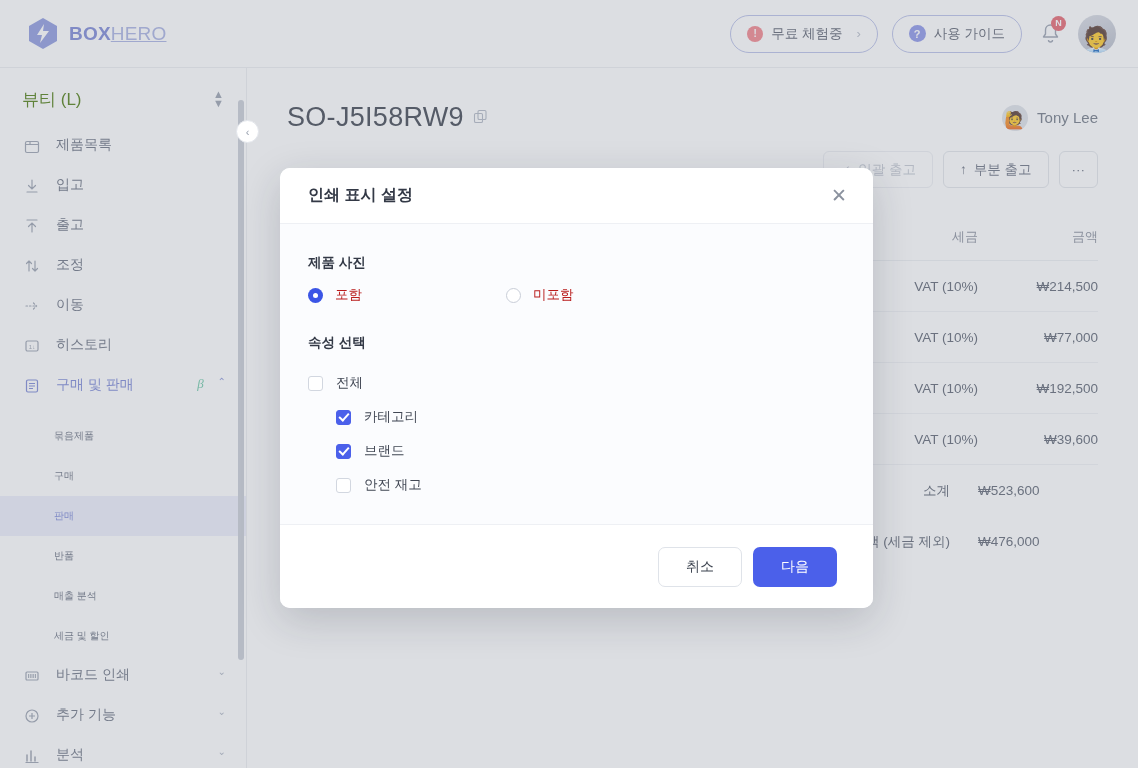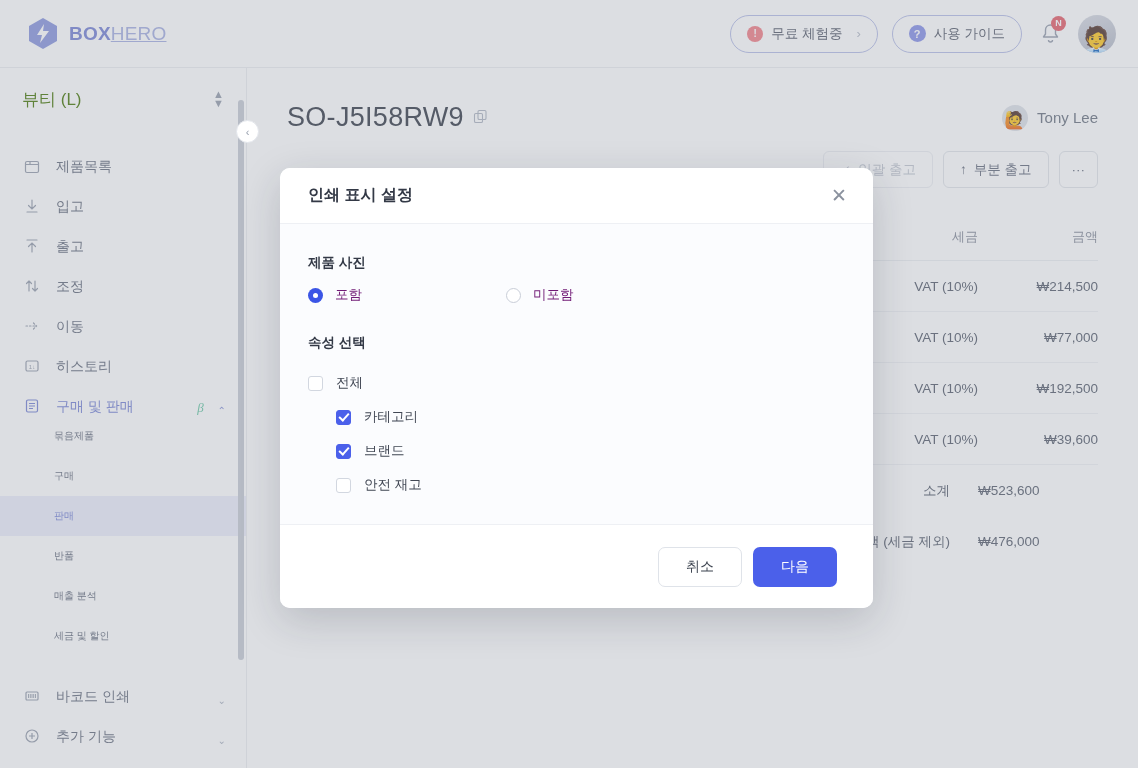--- a/index.html
+++ b/index.html
@@ -75,21 +75,21 @@
   }
   .ws-select {
     height: 62px; display: flex; align-items: center; justify-content: space-between;
     padding: 0 22px 0 22px;
   }
   .ws-name { font-size: 17px; color: #4d7c0f; font-weight: 500; }
   .ws-arrows { color: #9aa1af; font-size: 11px; line-height: .85; text-align:center;}
 
   .nav { padding-top: 6px; }
   .nav-item {
-    display: flex; align-items: flex-end; height: 40px;
+    display: flex; align-items: flex-start; height: 40px;
     padding: 0 20px 0 22px; gap: 14px;
     font-size: 14px; color: #6a7181; cursor: pointer; position: relative;
   }
   .nav-item .ico { width: 20px; height: 20px; flex: 0 0 20px; display:flex; align-items:center; justify-content:center; color:#9aa1af;}
   .nav-item .lbl { flex: 1; }
   .nav-item.parent-open { color: #7b87d6; }
   .nav-item.parent-open .ico { color: #7b87d6; }
   .beta { color: #6fc9a8; font-style: italic; font-size: 13px; margin-left: 2px; font-family: "Liberation Serif", serif;}
   .caret { color: #aeb5c3; font-size: 10px; }
   .caret.up { color: #8e98d9; }
@@ -172,21 +172,21 @@
     height: 56px; background: #ffffff;
     display: flex; align-items: center; justify-content: space-between;
     padding: 0 26px 0 28px; border-bottom: 1px solid #eef0f4;
   }
   .modal-title { font-size: 16px; font-weight: 700; color: #333946; }
   .modal-close { font-size: 19px; color: #8a919e; line-height: 1; cursor: pointer; font-weight: 300;}
   .modal-body { flex: 1; padding: 30px 28px 10px 28px; background: #fbfcfe; }
 
   .sec-label { font-size: 13.5px; font-weight: 700; color: #333946; margin-bottom: 14px; }
   .radio-row { display: flex; align-items: center; }
-  .radio-opt { display: flex; align-items: center; gap: 12px; font-size: 13.5px; color: #701a75; cursor:pointer; }
+  .radio-opt { display: flex; align-items: center; gap: 12px; font-size: 13.5px; color: #b91c1c; cursor:pointer; }
   .radio-opt:first-child { width: 198px; }
   .rd {
     width: 15px; height: 15px; border-radius: 50%;
     border: 1px solid #c9ced8; background: #fff;
     display: flex; align-items: center; justify-content: center;
   }
   .rd.on { border: none; background: #3b55e6; }
   .rd.on::after { content: ""; width: 5px; height: 5px; border-radius: 50%; background: #fff; }
 
   .sec2 { margin-top: 30px; }

